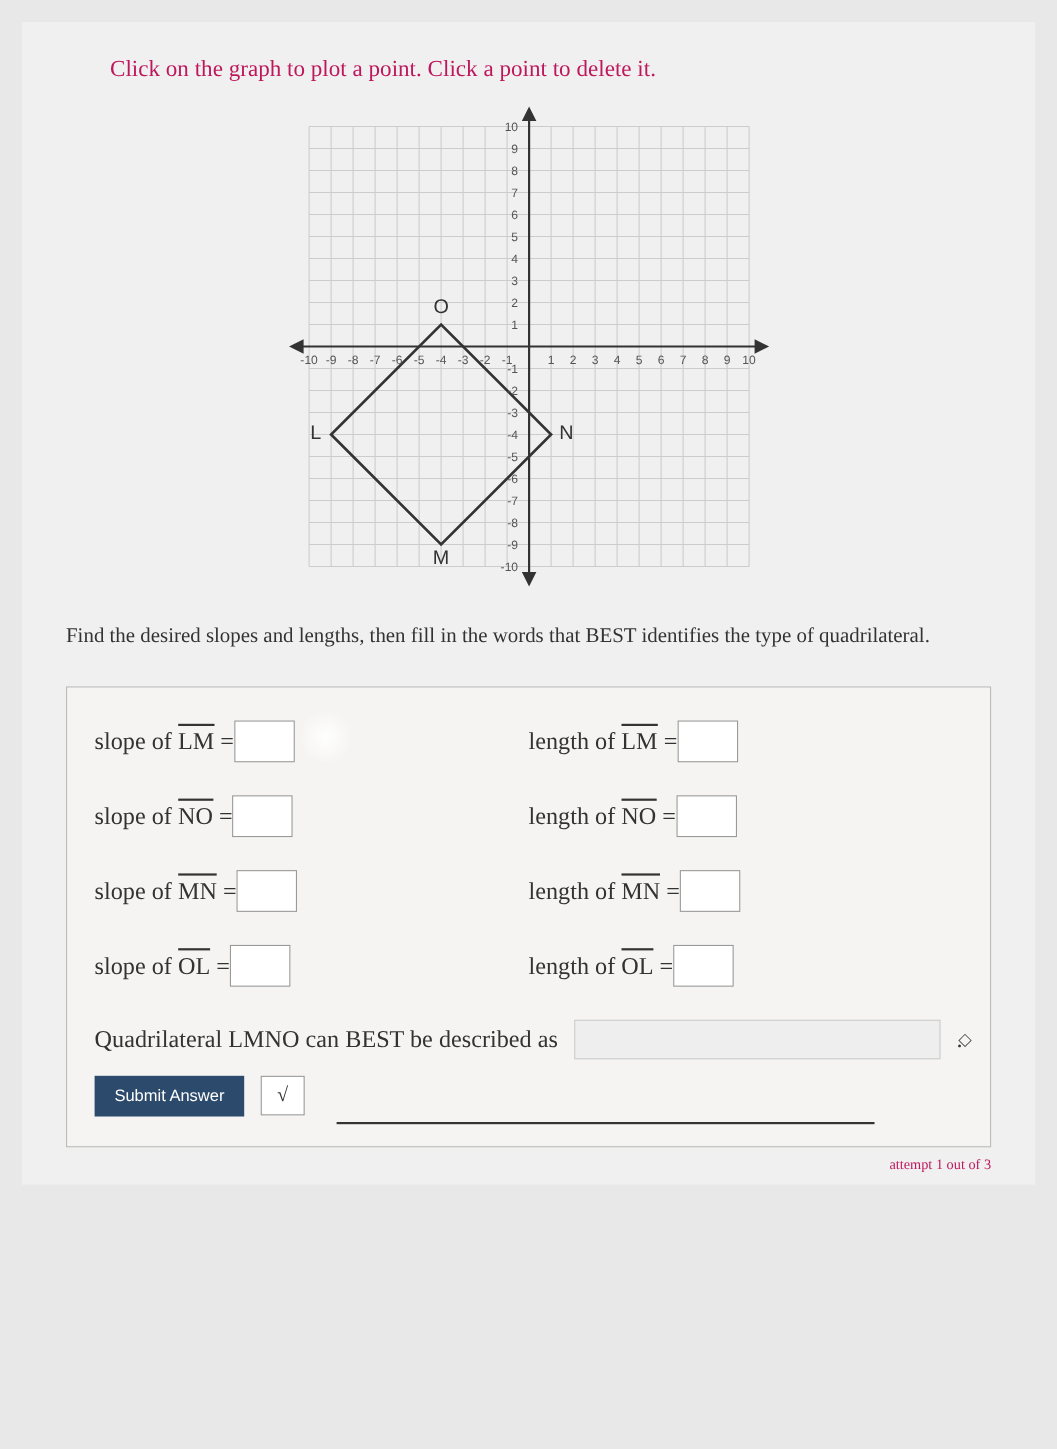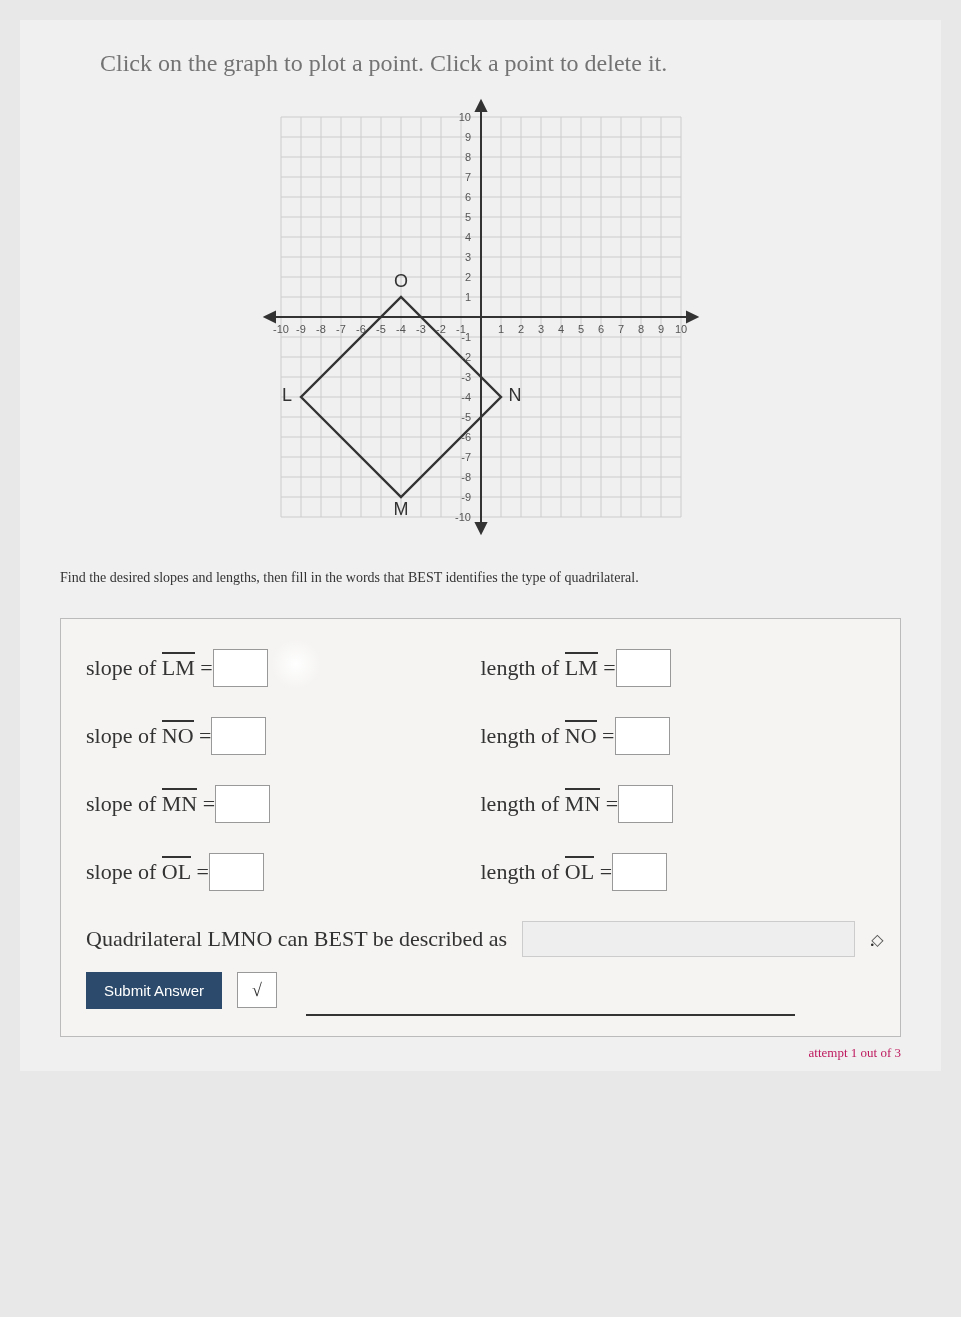--- a/index.html
+++ b/index.html
@@ -1,21 +1,21 @@
 <!DOCTYPE html>
 <html><head>
 <meta charset="utf-8">
 <style>
 *{box-sizing:border-box;margin:0;padding:0}
 body{font-family:Georgia,serif;background:#e8e8e8;color:#333;padding:20px}
 .page{background:#f0f0f0;max-width:961px;margin:0 auto;padding:30px 40px 10px}
-.instruction{font-size:24px;color:#737373;margin-bottom:20px;padding-left:40px}
+.instruction{font-size:21px;color:#be185d;margin-bottom:20px;padding-left:40px}
 .graph-area{display:flex;justify-content:center;margin-bottom:30px}
 .graph-box{position:relative;width:520px;height:440px}
-.body-text{font-size:14px;color:#333;line-height:1.5;margin:20px 0 30px}
+.body-text{font-size:19px;color:#333;line-height:1.5;margin:20px 0 30px}
 .answer-box{border:1px solid #bbb;background:#f5f4f2;padding:30px 25px 20px;position:relative}
 .rows{display:flex;flex-direction:column;gap:30px}
 .row{display:flex;align-items:center}
 .col{flex:1;display:flex;align-items:center;gap:0;font-size:22px}
 .seg{position:relative;display:inline-block}
 .seg::before{content:"";position:absolute;top:-3px;left:0;right:0;height:2px;background:#333}
 input.box{width:55px;height:38px;border:1px solid #999;background:#fff;font-size:18px;text-align:center}
 .quad-row{font-size:22px;margin-top:30px;display:flex;align-items:center;gap:15px;flex-wrap:wrap}
 .select-box{flex:1;min-width:200px;height:36px;border:1px solid #ccc;background:#eee;position:relative}
 .updown{position:absolute;right:-30px;top:50%;transform:translateY(-50%);font-size:16px;color:#555}

